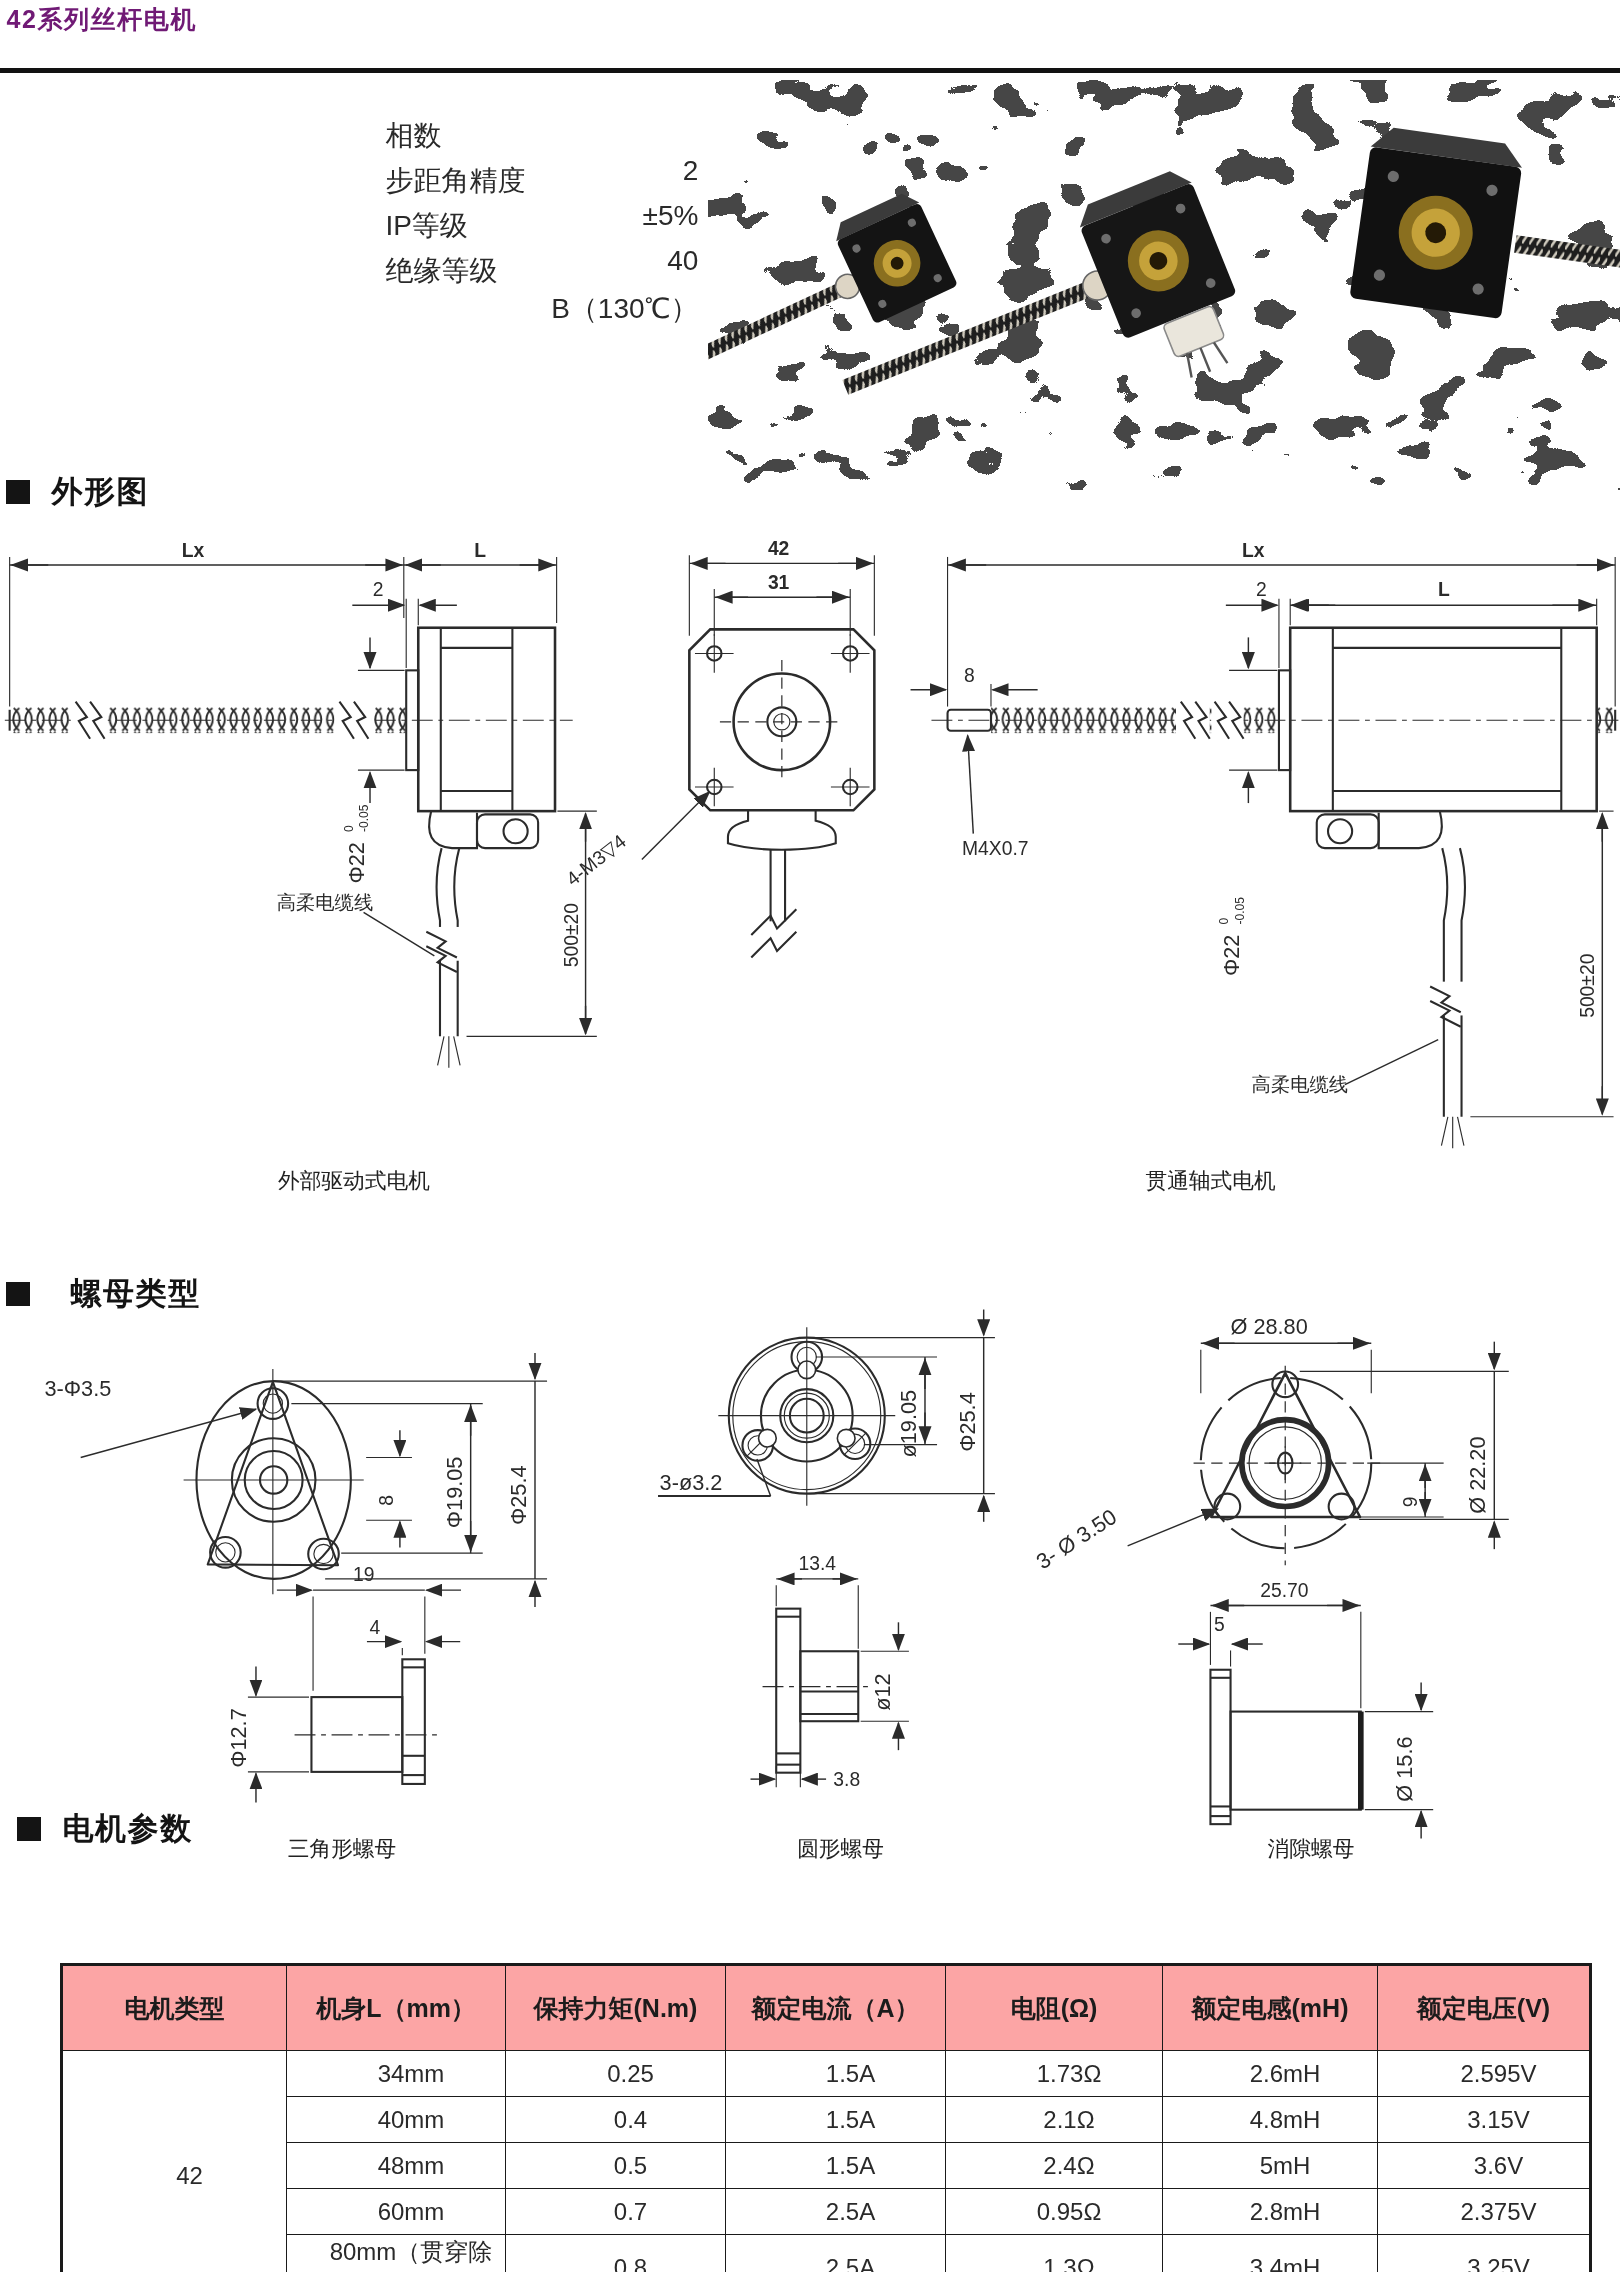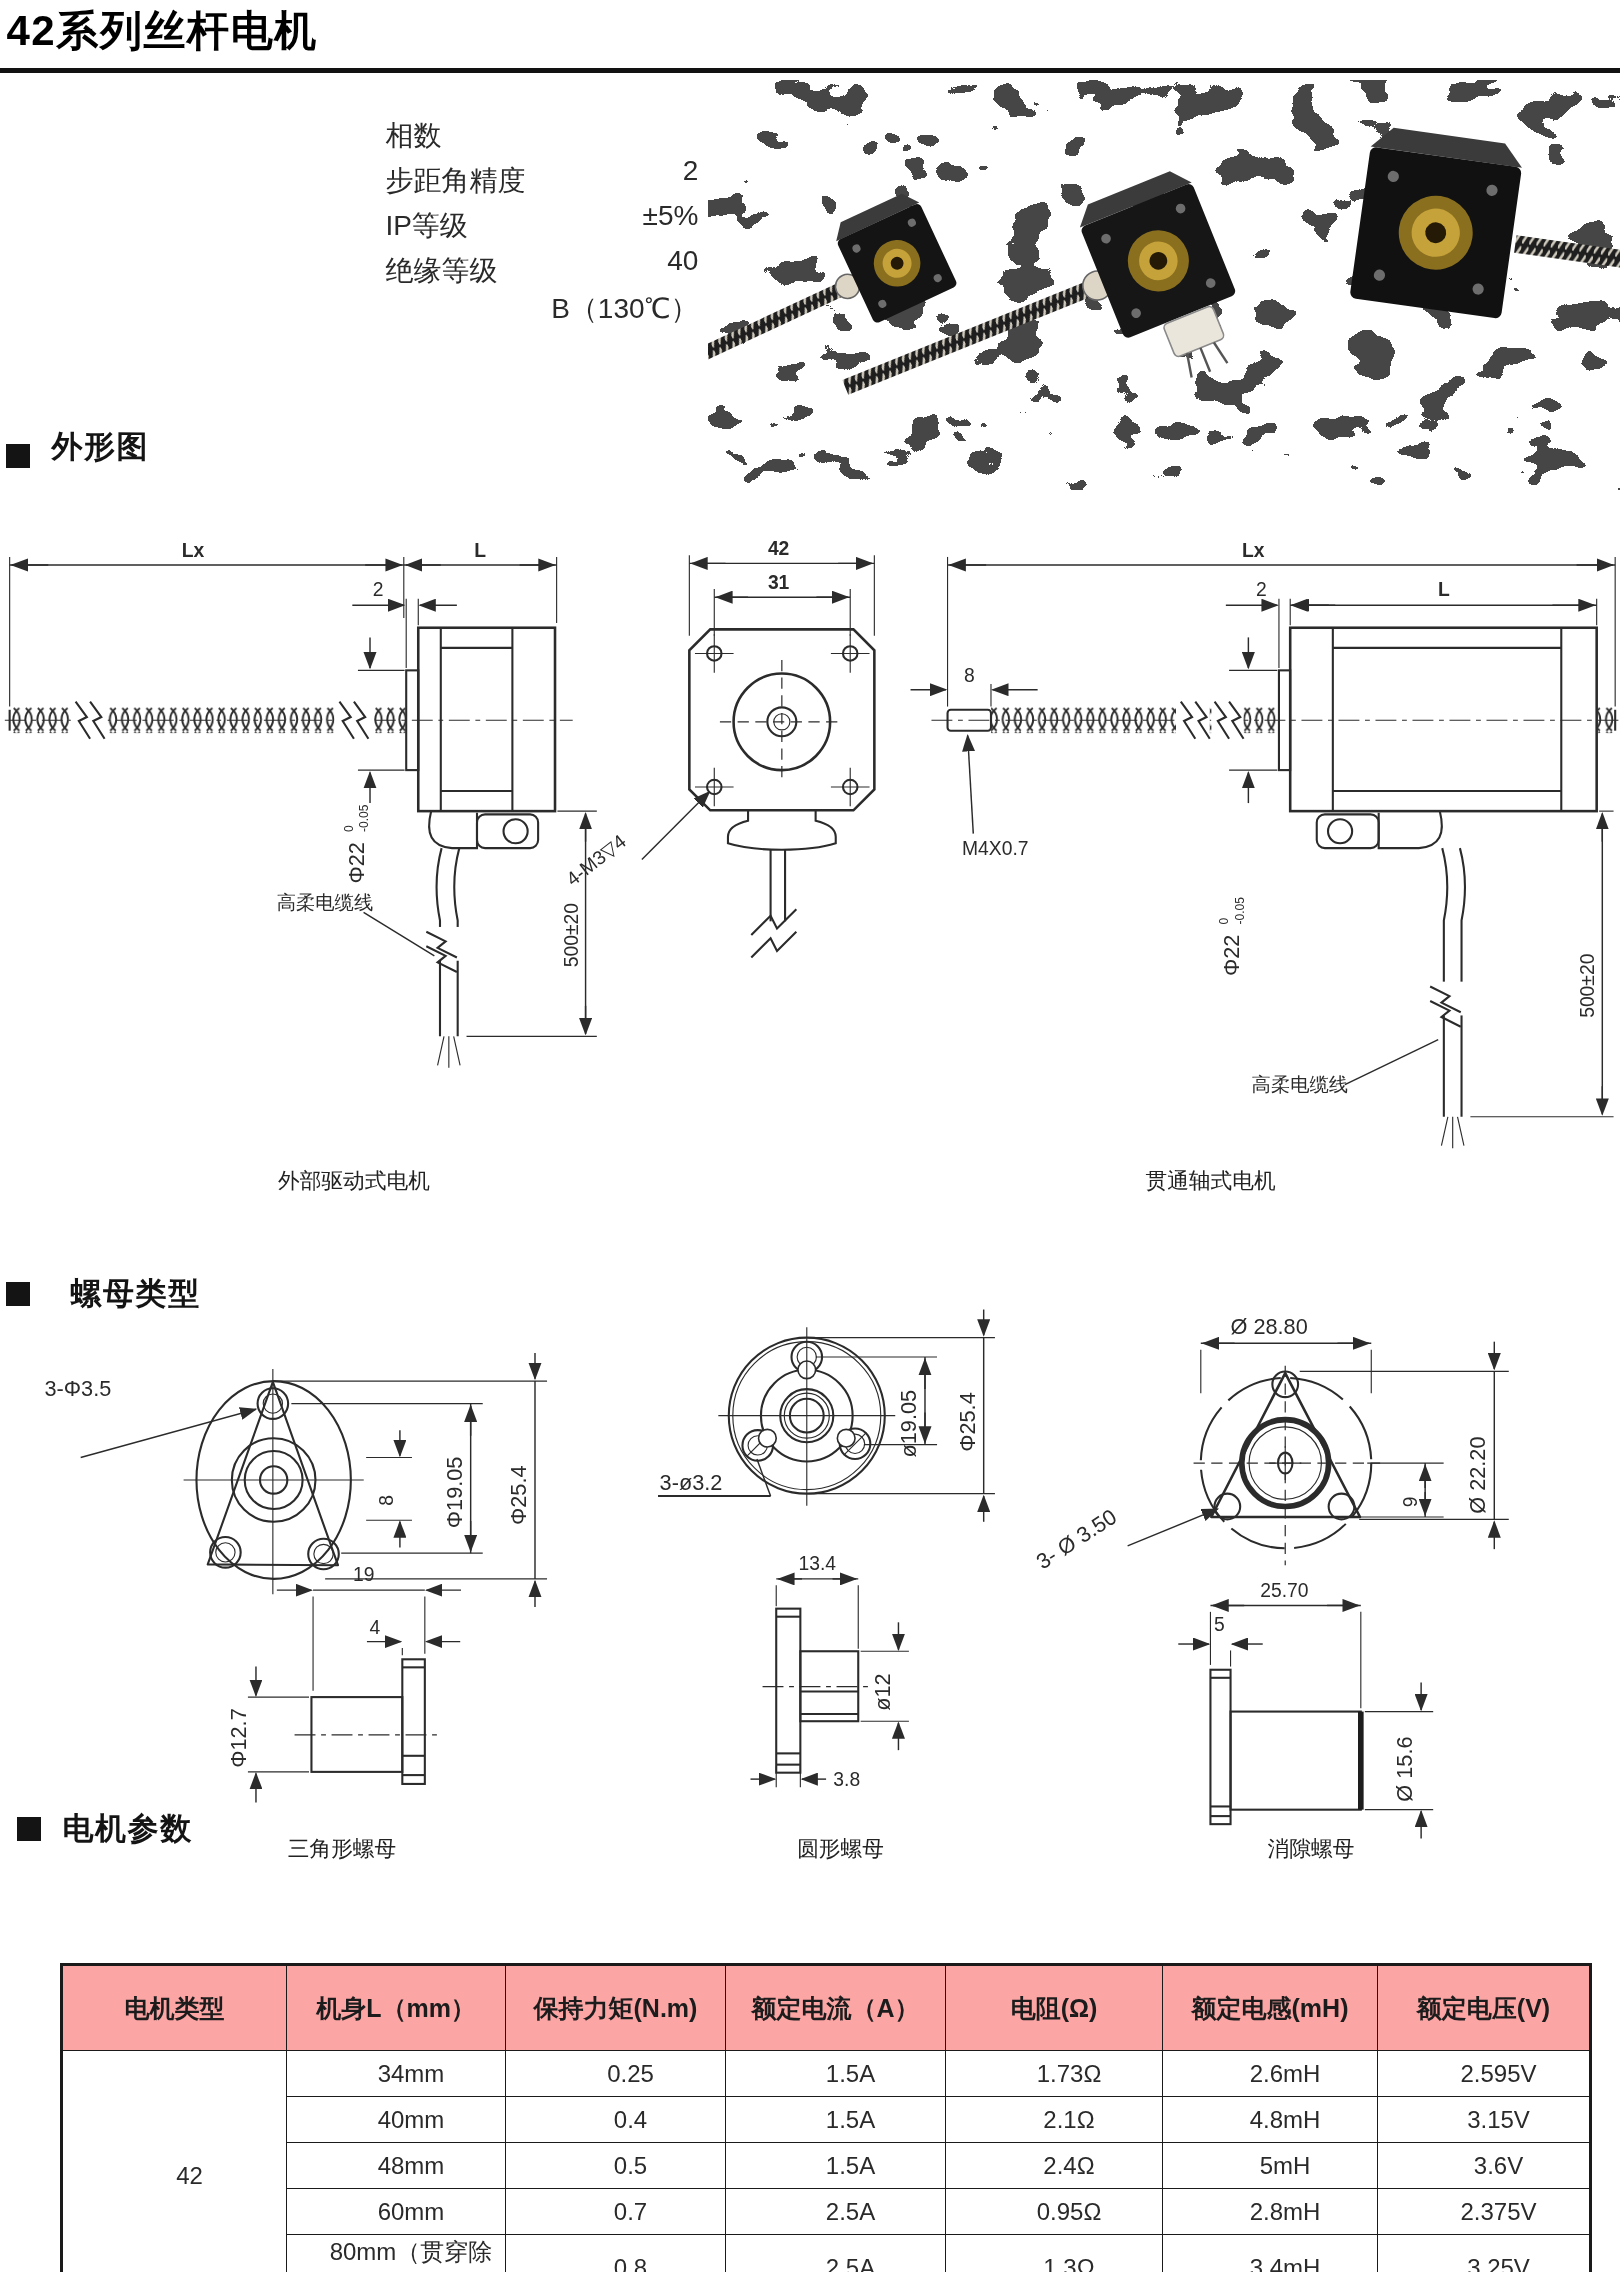--- a/index.html
+++ b/index.html
@@ -1,20 +1,20 @@
 <!DOCTYPE html>
 <html style="font-size:13px"><head>
 <meta charset="utf-8">
 <style>
   html,body{margin:0;padding:0;}
   body{
     width:1620px;height:2273px;position:relative;background:#ffffff;
     font-family:"Liberation Sans",sans-serif;color:#232323;overflow:hidden;
   }
-  .title{position:absolute;left:6.4px;top:3.2px;font-size:42px;font-weight:900;letter-spacing:1.6px;color:#000000;}
+  .title{position:absolute;left:6.4px;top:3.2px;font-size:25px;font-weight:900;letter-spacing:1.6px;color:#701a75;}
   .rule{position:absolute;left:0;top:68px;width:1620px;height:4.8px;background:#121212;}
   .specs{position:absolute;left:6.4px;top:117px;width:692px;}
   .spec-row{display:flex;height:45px;align-items:flex-end;font-size:28px;color:#2a2a2a;flex-direction:column;}
   .spec-label{width:313px;flex:none;}
   .spec-value{flex:1;}
   .photo-wrap{position:absolute;left:708px;top:80px;width:912px;height:410px;}
   .section{position:absolute;left:6.4px;display:flex;align-items:center;gap:21px;}
   .sq{width:24px;height:24px;background:#141414;flex:none;}
   .section-title{font-size:31px;font-weight:800;color:#141414;letter-spacing:1.6px;}
   svg text{font-family:"Liberation Sans",sans-serif;fill:#2b2b2b;}
@@ -130,21 +130,21 @@
         <circle cx="38" cy="-38" r="5" fill="#6d6d6d"></circle>
     <circle cx="-38" cy="38" r="5" fill="#6d6d6d"></circle>
         <circle cx="38" cy="38" r="5" fill="#6d6d6d"></circle>
     <circle cx="0" cy="0" r="29" fill="#8a6f1f"></circle>
     <circle cx="0" cy="0" r="18" fill="#c5a23a"></circle>
     <circle cx="0" cy="0" r="8" fill="#241a06"></circle>
   </g>
 </svg>
 </div>
 
-<div class="section" style="top:426px;align-items:flex-end;">
+<div class="section" style="top:471px;">
   <span class="sq"></span>
   <span class="section-title">外形图</span>
 </div>
 
 <svg style="position:absolute;left:0;top:515px;" width="1620" height="692" viewBox="0 0 2014 860">
   <defs>
     <marker id="arA" viewBox="0 0 12 9" refX="11" refY="4.5" markerWidth="12" markerHeight="9" orient="auto">
       <path d="M0,0 L12,4.5 L0,9 Z" fill="#2b2b2b"></path>
     </marker>
     <pattern id="thrA" width="15" height="30" patternUnits="userSpaceOnUse" y="239">

